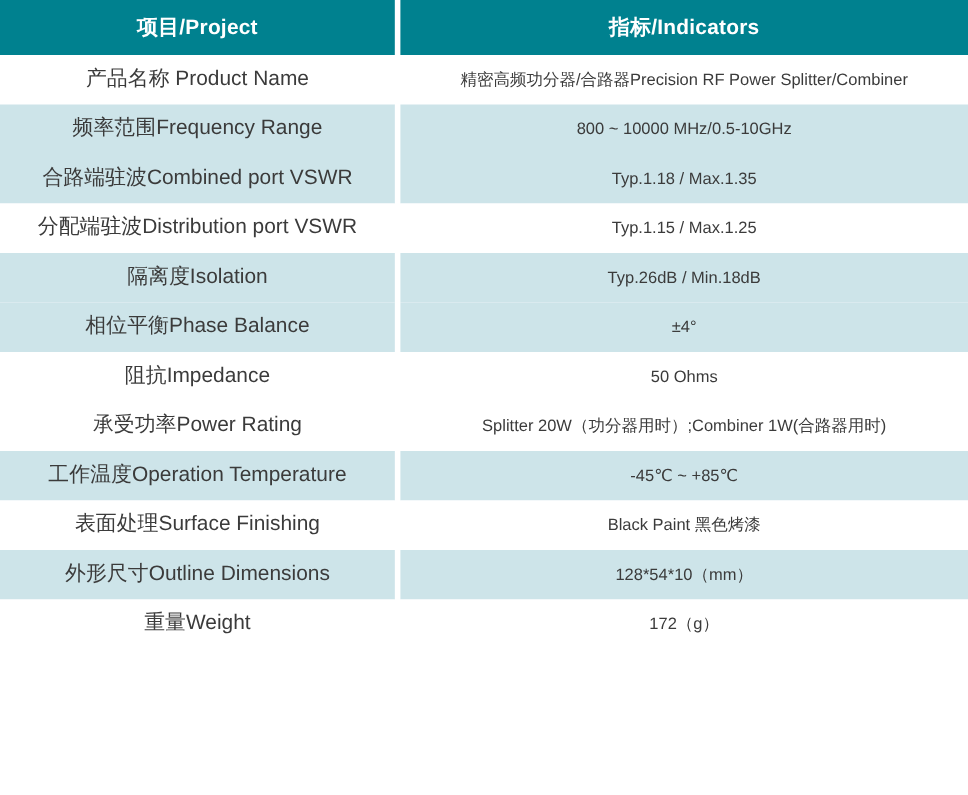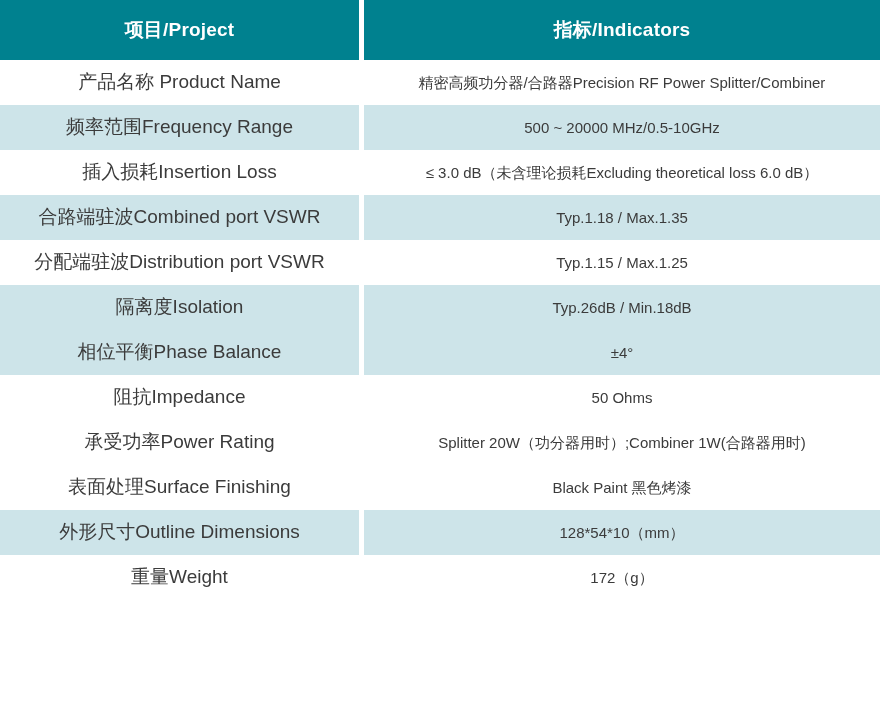--- a/index.html
+++ b/index.html
@@ -25,21 +25,21 @@
 
   #spec-table th, #spec-table td {
     padding: 0 6px;
     text-align: center;
     vertical-align: middle;
     box-sizing: border-box;
   }
 
   
   thead th {
-    height: 60px;
+    height: 50px;
     background: #00818f;
     color: #ffffff;
     font-size: 19px;
     font-weight: bold;
     letter-spacing: 0.2px;
   }
   thead th.gap-cell {
     background: #ffffff;
     padding: 0;
   }
@@ -88,26 +88,21 @@
   </thead>
   <tbody id="spec-body">
       <tr class="row-white">
         <td class="data-cell cell-project">产品名称 Product Name</td>
         <td class="gap-cell"></td>
         <td class="data-cell cell-indicator">精密高频功分器/合路器Precision RF Power Splitter/Combiner</td>
       </tr>
       <tr class="row-light">
         <td class="data-cell cell-project">频率范围Frequency Range</td>
         <td class="gap-cell"></td>
-        <td class="data-cell cell-indicator">500 ~ 20000 MHz/0.5-10GHz</td>
-      </tr>
-      <tr class="row-white">
-        <td class="data-cell cell-project">插入损耗Insertion Loss</td>
-        <td class="gap-cell"></td>
-        <td class="data-cell cell-indicator">≤ 3.0 dB（未含理论损耗Excluding theoretical loss 6.0 dB）</td>
+        <td class="data-cell cell-indicator">800 ~ 10000 MHz/0.5-10GHz</td>
       </tr>
       <tr class="row-light">
         <td class="data-cell cell-project">合路端驻波Combined port VSWR</td>
         <td class="gap-cell"></td>
         <td class="data-cell cell-indicator">Typ.1.18 / Max.1.35</td>
       </tr>
       <tr class="row-white">
         <td class="data-cell cell-project">分配端驻波Distribution port VSWR</td>
         <td class="gap-cell"></td>
         <td class="data-cell cell-indicator">Typ.1.15 / Max.1.25</td>
@@ -125,20 +120,25 @@
       <tr class="row-white">
         <td class="data-cell cell-project">阻抗Impedance</td>
         <td class="gap-cell"></td>
         <td class="data-cell cell-indicator">50 Ohms</td>
       </tr>
       <tr class="row-white">
         <td class="data-cell cell-project">承受功率Power Rating</td>
         <td class="gap-cell"></td>
         <td class="data-cell cell-indicator">Splitter 20W（功分器用时）;Combiner 1W(合路器用时)</td>
       </tr>
+      <tr class="row-light">
+        <td class="data-cell cell-project">工作温度Operation Temperature</td>
+        <td class="gap-cell"></td>
+        <td class="data-cell cell-indicator">-45℃ ~ +85℃</td>
+      </tr>
       <tr class="row-white">
         <td class="data-cell cell-project">表面处理Surface Finishing</td>
         <td class="gap-cell"></td>
         <td class="data-cell cell-indicator">Black Paint 黑色烤漆</td>
       </tr>
       <tr class="row-light">
         <td class="data-cell cell-project">外形尺寸Outline Dimensions</td>
         <td class="gap-cell"></td>
         <td class="data-cell cell-indicator">128*54*10（mm）</td>
       </tr>

